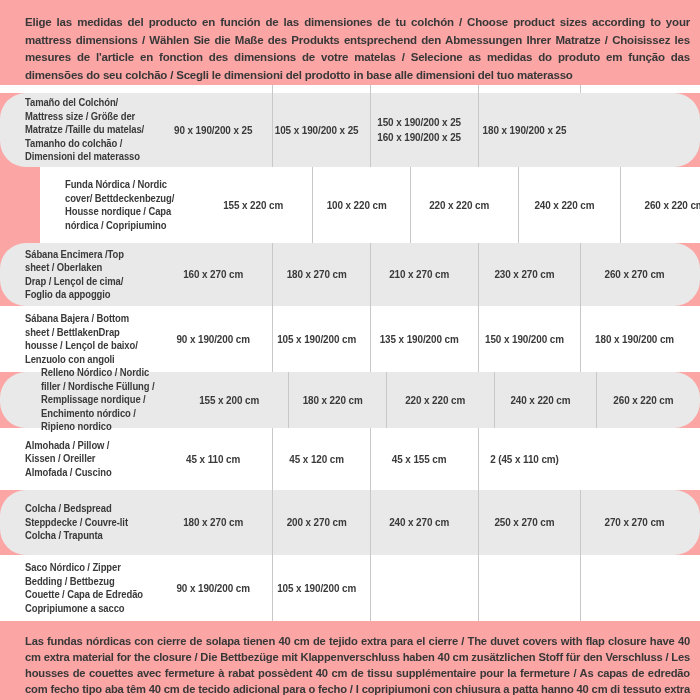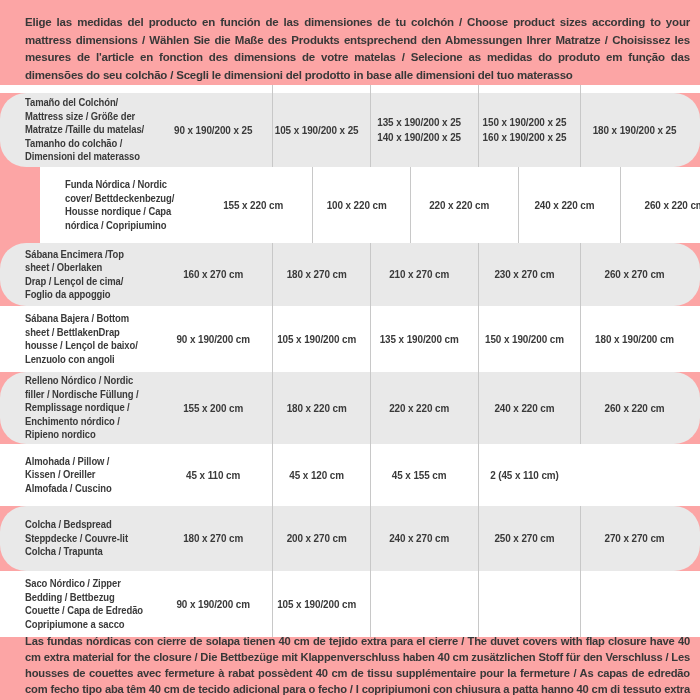--- a/index.html
+++ b/index.html
@@ -72,24 +72,20 @@
 Tamanho do colchão /
 Dimensioni del materasso</span>
     </div>
     <div class="cell value-cell">
       <span class="cell-inner js-val">90 x 190/200 x 25</span>
     </div>
     <div class="cell value-cell vdiv">
       <span class="cell-inner js-val">105 x 190/200 x 25</span>
     </div>
     <div class="cell value-cell vdiv">
-      <span class="cell-inner js-val">135 x 190/200 x 25
-140 x 190/200 x 25</span>
-    </div>
-    <div class="cell value-cell vdiv">
       <span class="cell-inner js-val">150 x 190/200 x 25
 160 x 190/200 x 25</span>
     </div>
     <div class="cell value-cell vdiv">
       <span class="cell-inner js-val">180 x 190/200 x 25</span>
     </div>
   </div>
 
   <div class="trow plain" style="height: 76px; margin-left: 40px;">
     <div class="cell label-cell">
@@ -156,21 +152,21 @@
       <span class="cell-inner js-val">135 x 190/200 cm</span>
     </div>
     <div class="cell value-cell vdiv">
       <span class="cell-inner js-val">150 x 190/200 cm</span>
     </div>
     <div class="cell value-cell vdiv">
       <span class="cell-inner js-val">180 x 190/200 cm</span>
     </div>
   </div>
 
-  <div class="trow shaded" style="height: 72px;">
+  <div class="trow shaded" style="height: 56px; padding-left: 16px;">
     <div class="cell label-cell">
       <span class="cell-inner js-label">Relleno Nórdico / Nordic
 filler / Nordische Füllung /
 Remplissage nordique /
 Enchimento nórdico /
 Ripieno nordico</span>
     </div>
     <div class="cell value-cell">
       <span class="cell-inner js-val">155 x 200 cm</span>
     </div>

